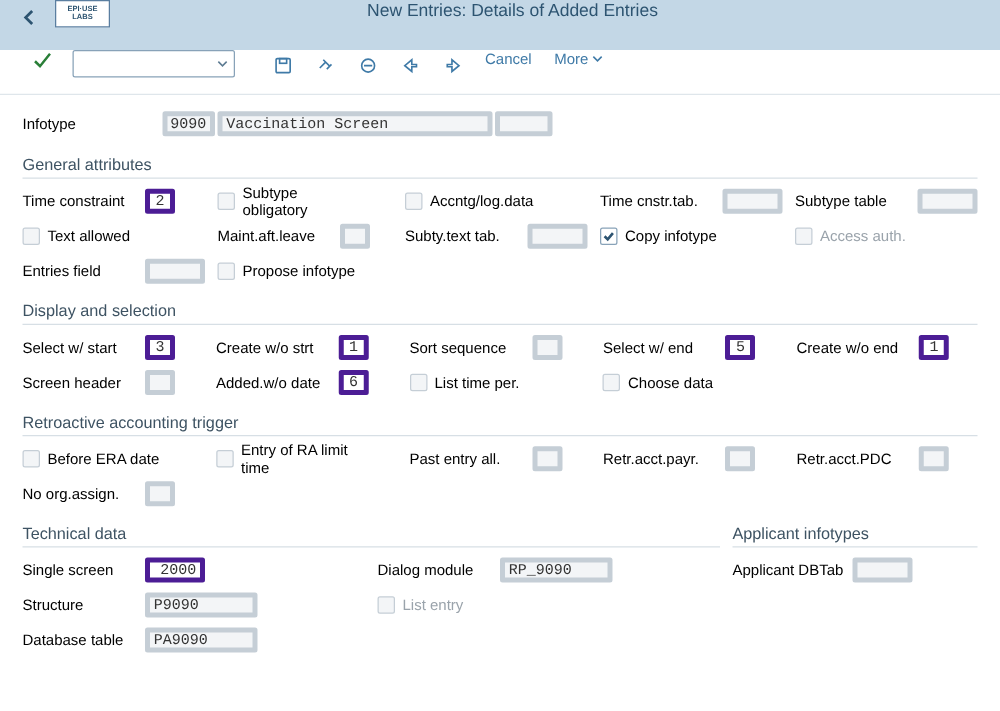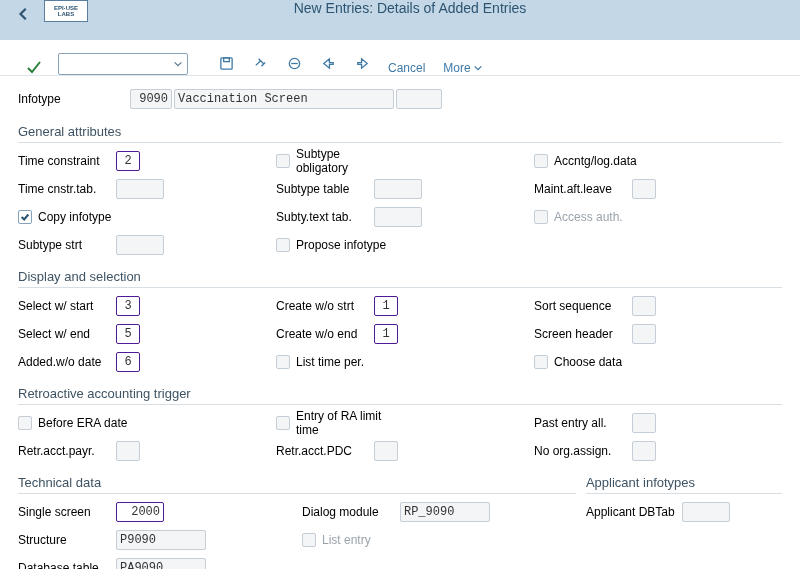--- a/index.html
+++ b/index.html
@@ -3,41 +3,41 @@
 <meta charset="utf-8">
 <style>
   * { box-sizing: border-box; font-family: Arial, sans-serif; }
   body { margin: 0; background: #fff; }
   .frame { width: 800px; height: 569px; margin: 0; background: #fff; box-shadow: 0 4px 18px rgba(0,0,0,.35); position: relative; overflow: hidden; font-size: 12px; color: #333; }
   .titlebar { height: 40px; background: #c3d7e6; display: flex; align-items: flex-start; padding: 0 8px; }
   .back-btn { width: 32px; height: 28px; display: flex; align-items: center; justify-content: center; cursor: pointer; }
   .back-btn svg { width: 14px; height: 14px; stroke: #2d5471; stroke-width: 2.5; fill: none; }
   .logo { width: 44px; height: 22px; background: #fff; border: 1px solid #5a7ea0; margin-left: 4px; display: flex; flex-direction: column; align-items: center; justify-content: center; font-size: 6px; font-weight: bold; color: #2d5471; line-height: 1; }
   .title-text { flex: 1; text-align: center; color: #2d5471; font-size: 14px; margin-right: 60px; }
-  .toolbar { height: 36px; border-bottom: 1px solid #dfe6eb; display: flex; align-items: flex-end; padding: 0 20px; gap: 10px; }
+  .toolbar { height: 36px; border-bottom: 1px solid #dfe6eb; display: flex; align-items: flex-start; padding: 0 20px; gap: 10px; }
   .check-icon { width: 28px; display: flex; align-items: center; justify-content: center; cursor: pointer; }
   .check-icon svg { stroke: #2a7f38; stroke-width: 2; fill: none; width: 16px; height: 16px; }
   .combo { width: 130px; height: 22px; border: 1px solid #88a2b8; border-radius: 2px; display: flex; align-items: center; justify-content: flex-end; padding: 0 4px; background: #fff; }
   .combo svg { width: 10px; height: 10px; stroke: #5d7b92; stroke-width: 1.5; fill: none; }
   .tb-icon { width: 24px; height: 24px; display: flex; align-items: center; justify-content: center; cursor: pointer; color: #3f7aa7; }
   .tb-icon svg { width: 15px; height: 15px; stroke: #3f7aa7; stroke-width: 1.4; fill: none; }
   .tb-text { color: #3f7aa7; cursor: pointer; padding: 0 4px; font-size: 12px; display: flex; align-items: center; gap: 2px; }
   .tb-text svg { width: 10px; height: 10px; stroke: #3f7aa7; stroke-width: 1.5; fill: none; }
   .content { padding: 10px 18px; }
   .row { display: flex; align-items: center; height: 26px; }
   .lbl { color: #000000; font-size: 12px; }
   .lbl-dim { color: #9aa3ab; }
   .section-h { color: #3e5363; font-size: 13px; margin: 12px 0 3px 0; }
   .hr { border-top: 1px solid #d7dfe5; margin-bottom: 6px; }
-  .inp { height: 20px; border: 1px solid #4c1d95; border-radius: 2px; background: #fff; font-family: "Courier New", monospace; font-size: 12px; padding: 0 3px; display: flex; align-items: center; }
+  .inp { height: 20px; border: 4px solid #4c1d95; border-radius: 2px; background: #fff; font-family: "Courier New", monospace; font-size: 12px; padding: 0 3px; display: flex; align-items: center; }
   .inp-ro { background: #f3f5f7; border-color: #c5ced6; }
   .chk { width: 14px; height: 14px; border: 1px solid #88a2b8; border-radius: 2px; background: #fff; display: inline-flex; align-items: center; justify-content: center; margin-right: 6px; flex-shrink: 0; }
   .chk-dis { border-color: #c5ced6; background: #f3f5f7; }
   .chk svg { width: 10px; height: 10px; stroke: #2d5471; stroke-width: 2.5; fill: none; }
-  .cols3 { display: grid; grid-template-columns: 1fr 1fr 1fr; gap: 4px 10px; }
+  .cols3 { display: grid; grid-template-columns: 1fr 1fr 1fr 1fr 1fr; gap: 4px 10px; }
   .cols2tech { display: grid; grid-template-columns: 0.74fr 0.26fr; gap: 10px; }
   .fld { display: flex; align-items: center; height: 24px; }
   .fld .lbl, .fld .lbl-dim { width: 98px; flex-shrink:0; }
   .w24 { width: 24px; text-align: center; justify-content:center; }
   .w48 { width: 48px; }
   .w90 { width: 90px; }
   .dash-focus { box-shadow: 0 0 0 1px #333 inset; border-style: dashed; }
 </style>
 </head>
 <body>
@@ -130,44 +130,48 @@
         </div>
 
     <div class="fld">
           <span class="lbl">Time cnstr.tab.</span>
           <span class="inp inp-ro w48"></span>
         </div>
     <div class="fld">
           <span class="lbl">Subtype table</span>
           <span class="inp inp-ro w48"></span>
         </div>
+    <div class="fld">
+          <span class="chk chk-dis"></span>
+          <span class="lbl">Text allowed</span>
+        </div>
 
     <div class="fld">
           <span class="lbl">Maint.aft.leave</span>
           <span class="inp inp-ro w24"></span>
+        </div>
+    <div class="fld">
+          <span class="lbl">Subty.text tab.</span>
+          <span class="inp inp-ro w48"></span>
         </div>
     <div class="fld">
           <span class="chk">
             <svg viewBox="0 0 12 12">
               <polyline points="2,6 5,9 10,3"></polyline>
             </svg>
           </span>
           <span class="lbl">Copy infotype</span>
         </div>
-    <div class="fld">
-          <span class="lbl">Subty.text tab.</span>
-          <span class="inp inp-ro w48"></span>
-        </div>
 
     <div class="fld">
           <span class="chk chk-dis"></span>
           <span class="lbl-dim">Access auth.</span>
         </div>
     <div class="fld">
-          <span class="lbl">Subtype strt</span>
+          <span class="lbl">Entries field</span>
           <span class="inp inp-ro w48"></span>
         </div>
     <div class="fld">
           <span class="chk chk-dis"></span>
           <span class="lbl">Propose infotype</span>
         </div>
   </div>
 
   <div class="section-h">Display and selection</div>
   <div class="hr"></div>

